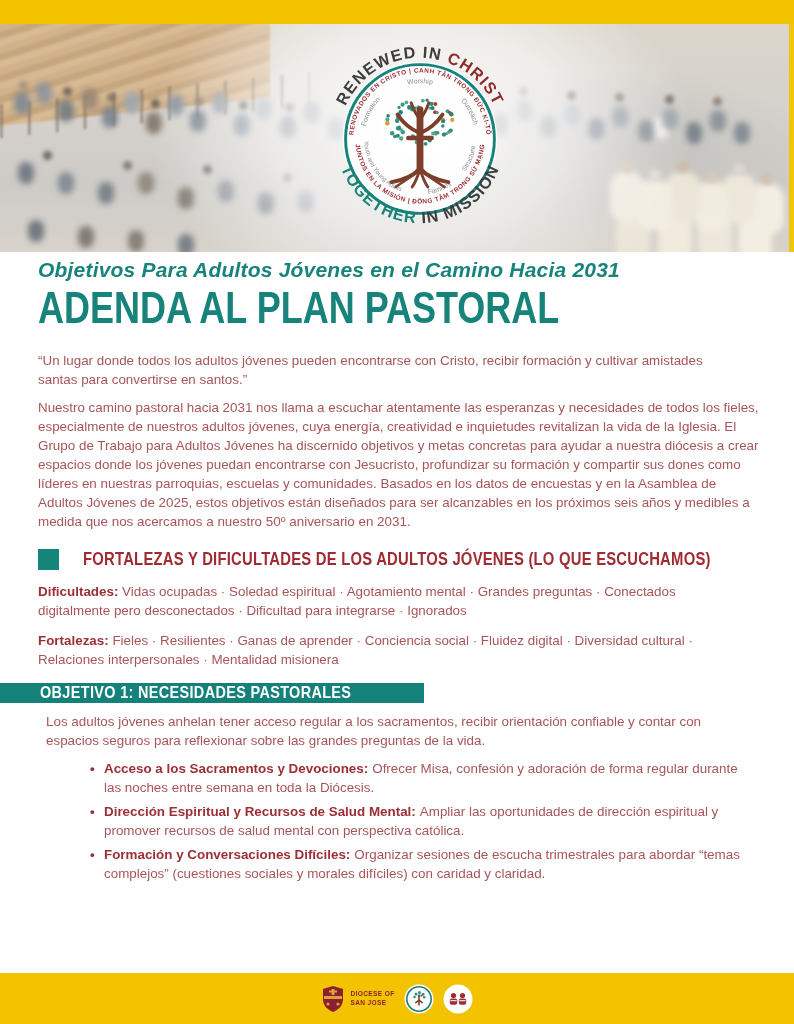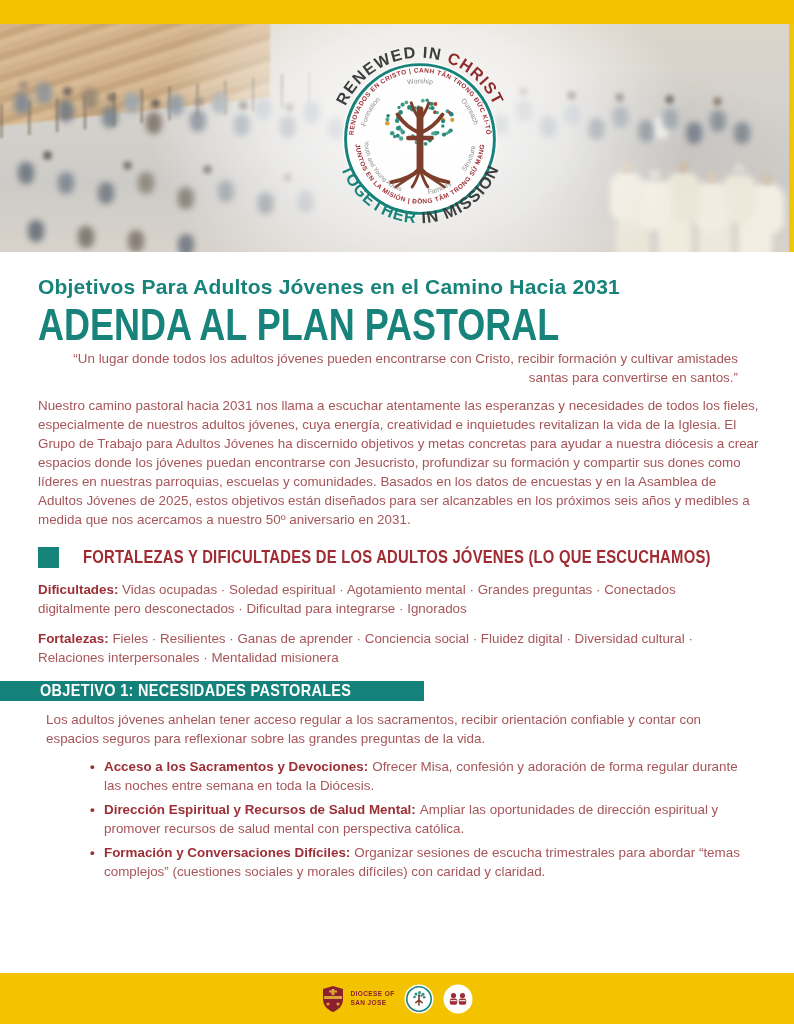--- a/index.html
+++ b/index.html
@@ -72,33 +72,33 @@
   .white-center {
     position:absolute; inset:0;
     background:radial-gradient(270px 185px at 53% 47%, rgba(255,255,255,.95) 0%, rgba(255,255,255,.6) 55%, rgba(255,255,255,0) 100%);
   }
   .hero-overlay { position:absolute; inset:0; background:rgba(255,255,255,.18); }
   .yellow-edge { position:absolute; right:0; top:0; bottom:0; width:5px; background:#F3C300; opacity:.95; }
   .hero-logo { position:absolute; left:327px; top:14px; width:186px; height:202px; }
 
   
   .content { position:absolute; top:252px; left:0; width:794px; padding:0 38px; box-sizing:border-box; }
-  .subtitle { margin-top:23px; font-size:21px; font-weight:bold; color:#17837A; letter-spacing:.2px; }
+  .subtitle { margin-top:6px; font-size:21px; font-weight:bold; color:#17837A; letter-spacing:.2px;font-style:italic; }
   .main-title {
     margin-top:2px; font-size:45px; line-height:48px; font-weight:bold; color:#17837A;
     display:inline-block; transform:scaleX(.8); transform-origin:left center; white-space:nowrap; letter-spacing:0;
   }
   .sec-head { display:flex; align-items:center; margin-top:16px; height:24px; }
   .sq { width:21px; height:21px; background:#15857B; margin-right:24px; flex:0 0 auto; }
   .sec-label {
     font-size:19px; font-weight:bold; color:#A02B33; white-space:nowrap;
     display:inline-block; transform:scaleX(.78); transform-origin:left center; letter-spacing:.3px;
   }
   .body-p { font-size:13.4px; line-height:19px; color:#A75559; }
-  .quote { width:700px;text-align:right; }
+  .quote { margin-top:19px; width:700px; }
   .resumen-p { margin-top:9px; width:724px; }
   .strengths-p { margin-top:11px; width:706px; }
   .strengths-p .lbl { font-weight:bold; color:#9C2F36; }
   .banner {
     margin:14px 0 0 -38px; width:424px; height:20px; background:#14827A;
     display:flex; align-items:center; padding-left:40px; box-sizing:border-box;
   }
   .banner-label {
     color:#ffffff; font-size:17px; font-weight:bold; white-space:nowrap;
     display:inline-block; transform:scaleX(.85); transform-origin:left center; letter-spacing:.4px;

